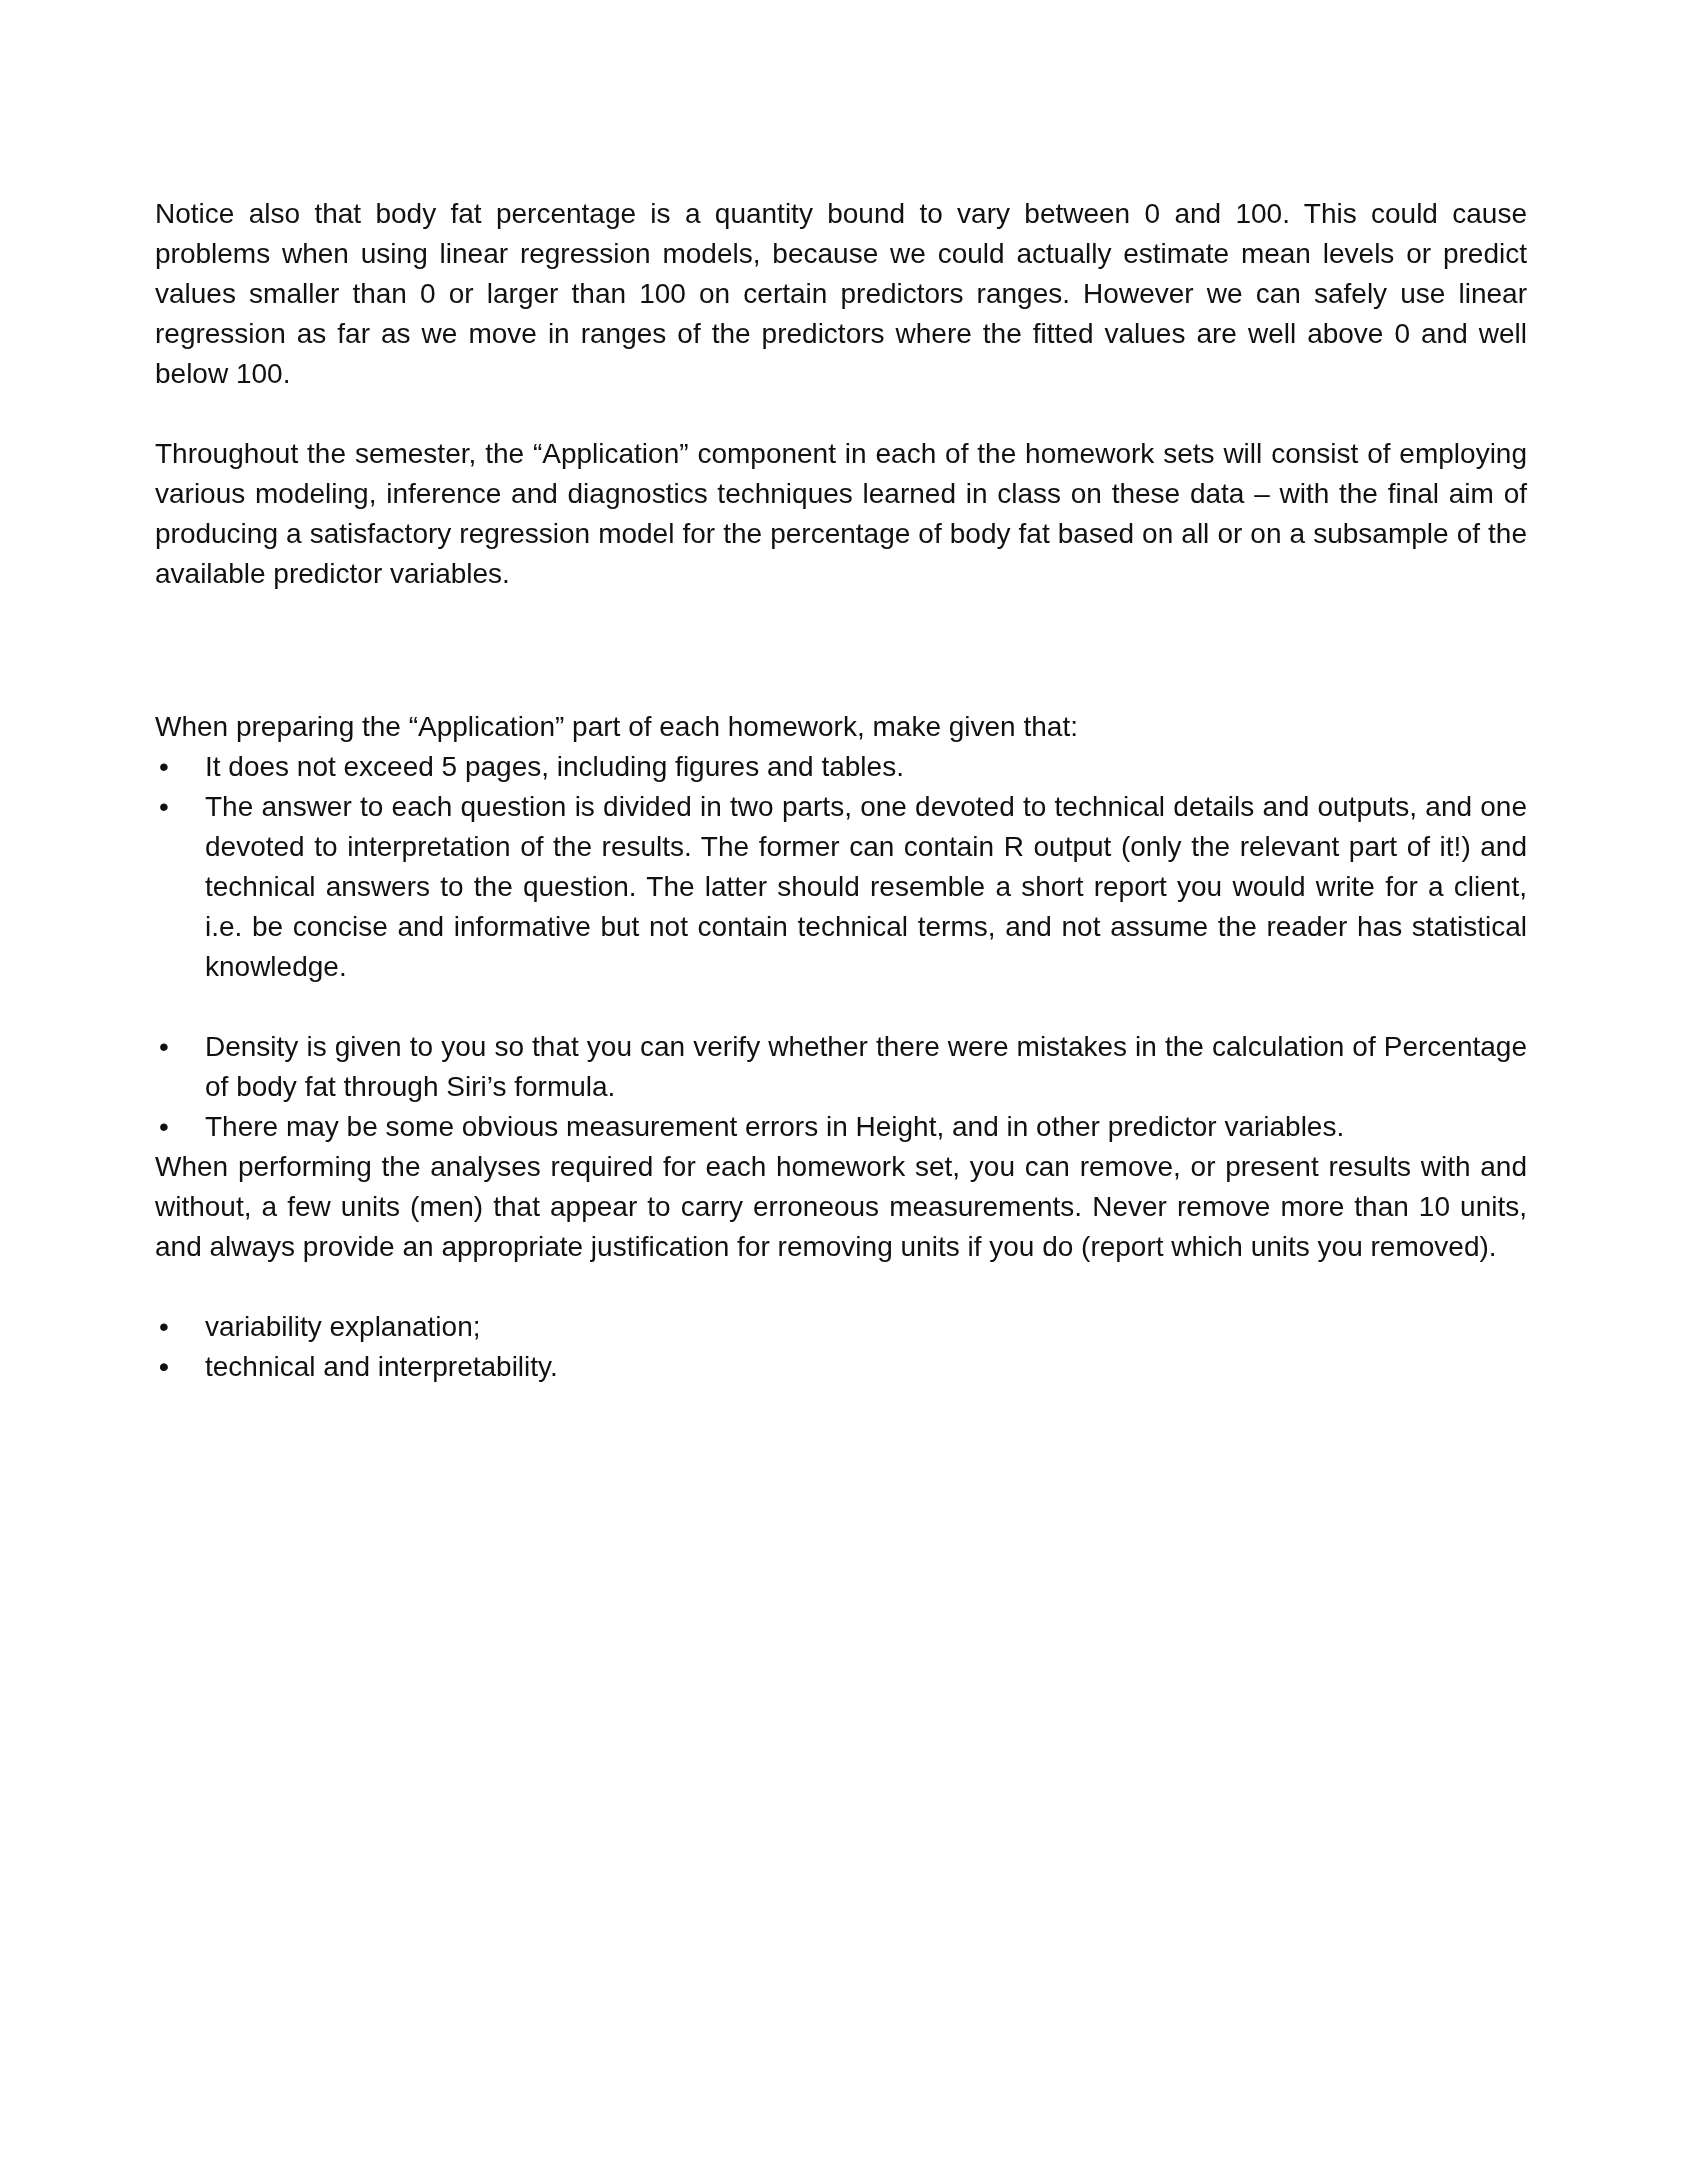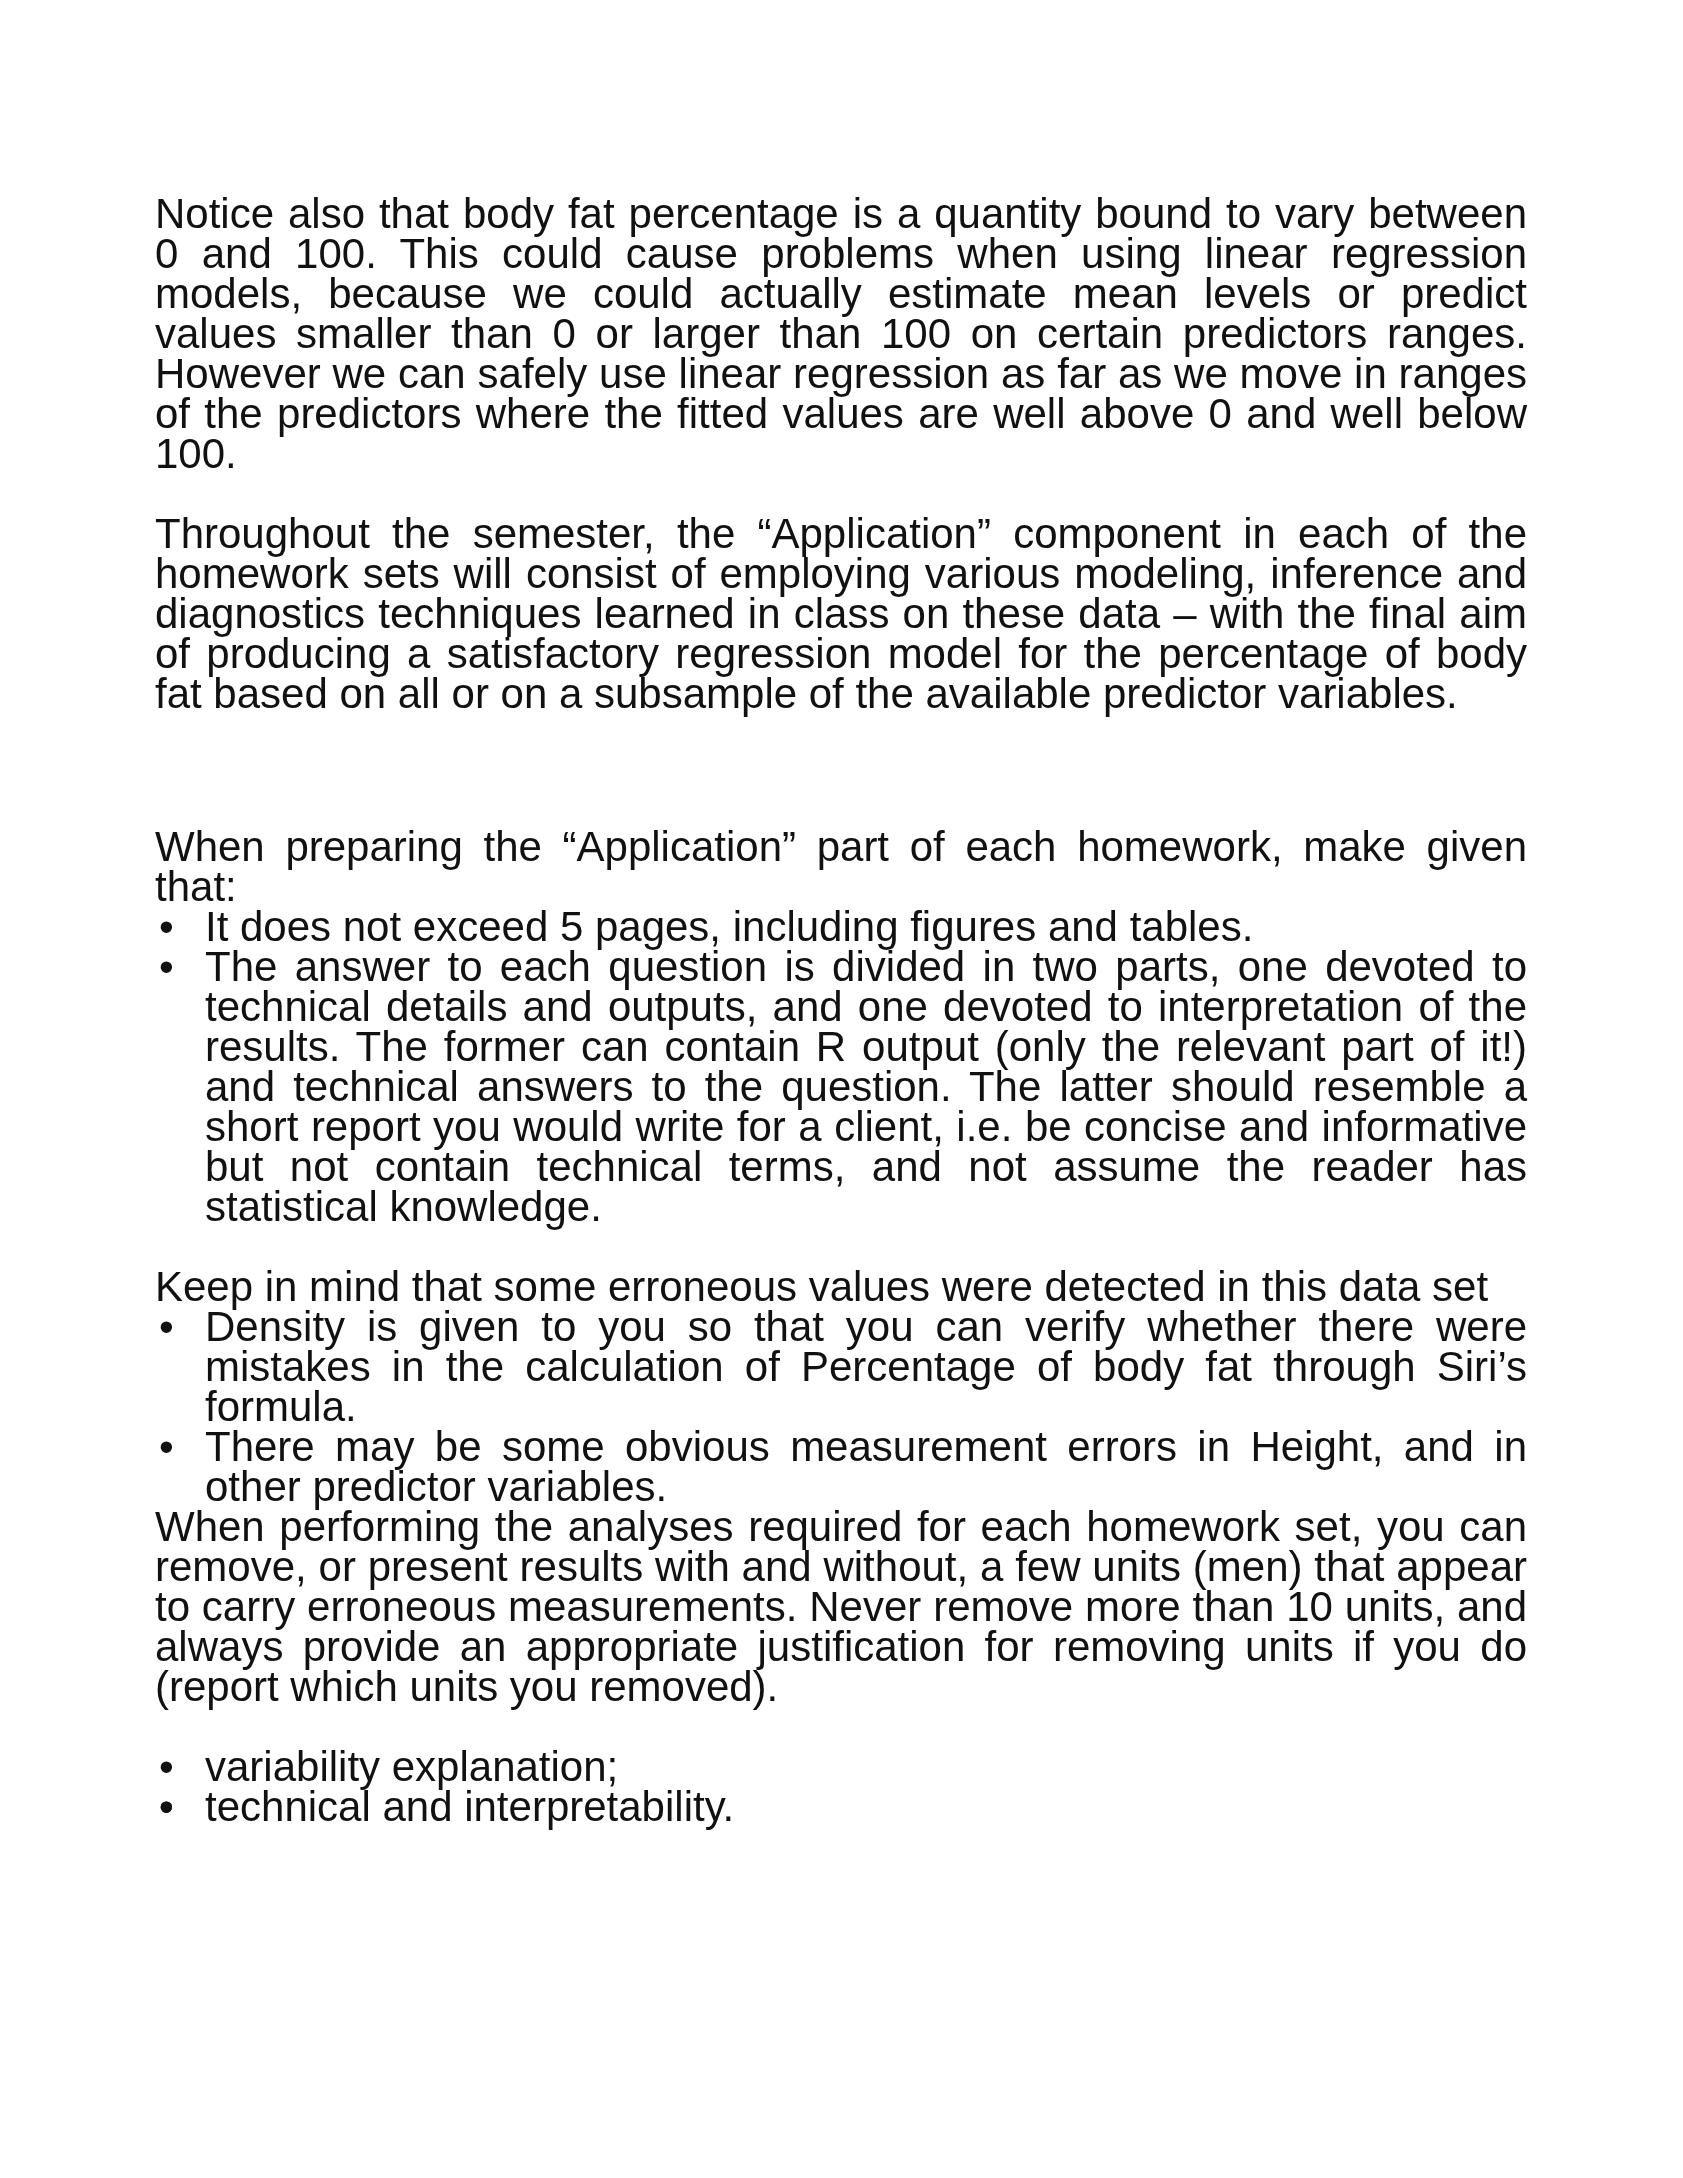--- a/index.html
+++ b/index.html
@@ -1,20 +1,20 @@
 <!DOCTYPE html>
 <html><head>
 <meta charset="utf-8">
 <style>
   html, body { margin: 0; padding: 0; background: #ffffff; }
   body { width: 1683px; height: 2178px; position: relative; overflow: hidden; }
   .page {
     position: absolute; left: 155px; top: 194px; width: 1372px;
     font-family: "Liberation Sans", sans-serif;
-    font-size: 42px; line-height: 40px; color: #111111;
+    font-size: 28px; line-height: 40px; color: #111111;
   }
   p { margin: 0; text-align: justify; text-align-last: left; }
   .gap { height: 40px; }
   .gap-lg { height: 73px; }
   ul { list-style: none; margin: 0; padding: 0; }
   li { position: relative; padding-left: 50px; text-align: justify; text-align-last: left; }
   li .bullet { position: absolute; left: 4px; top: 0; }
   .note u { font-weight: bold; text-decoration-thickness: 3px; text-underline-offset: 4px; }
 </style>
 </head>
@@ -29,21 +29,20 @@
 
   <div class="gap-lg"></div>
 
   <p>When preparing the “Application” part of each homework, make given that:</p>
   <ul>
     <li><span class="bullet">•</span><span>It does not exceed 5 pages, including figures and tables.</span></li>
     <li><span class="bullet">•</span><span>The answer to each question is divided in two parts, one devoted to technical details and outputs, and one devoted to interpretation of the results. The former can contain R output (only the relevant part of it!) and technical answers to the question. The latter should resemble a short report you would write for a client, i.e. be concise and informative but not contain technical terms, and not assume the reader has statistical knowledge.</span></li>
   </ul>
   <div class="gap"></div>
 
-  <p>Keep in mind that some erroneous values were detected in this data set</p>
   <ul>
     <li><span class="bullet">•</span><span>Density is given to you so that you can verify whether there were mistakes in the calculation of Percentage of body fat through Siri’s formula.</span></li>
     <li><span class="bullet">•</span><span>There may be some obvious measurement errors in Height, and in other predictor variables.</span></li>
   </ul>
   <p>When performing the analyses required for each homework set, you can remove, or present results with and without, a few units (men) that appear to carry erroneous measurements. Never remove more than 10 units, and always provide an appropriate justification for removing units if you do (report which units you removed).</p>
   <div class="gap"></div>
 
   <ul>
     <li><span class="bullet">•</span><span>variability explanation;</span></li>
     <li><span class="bullet">•</span></li>

